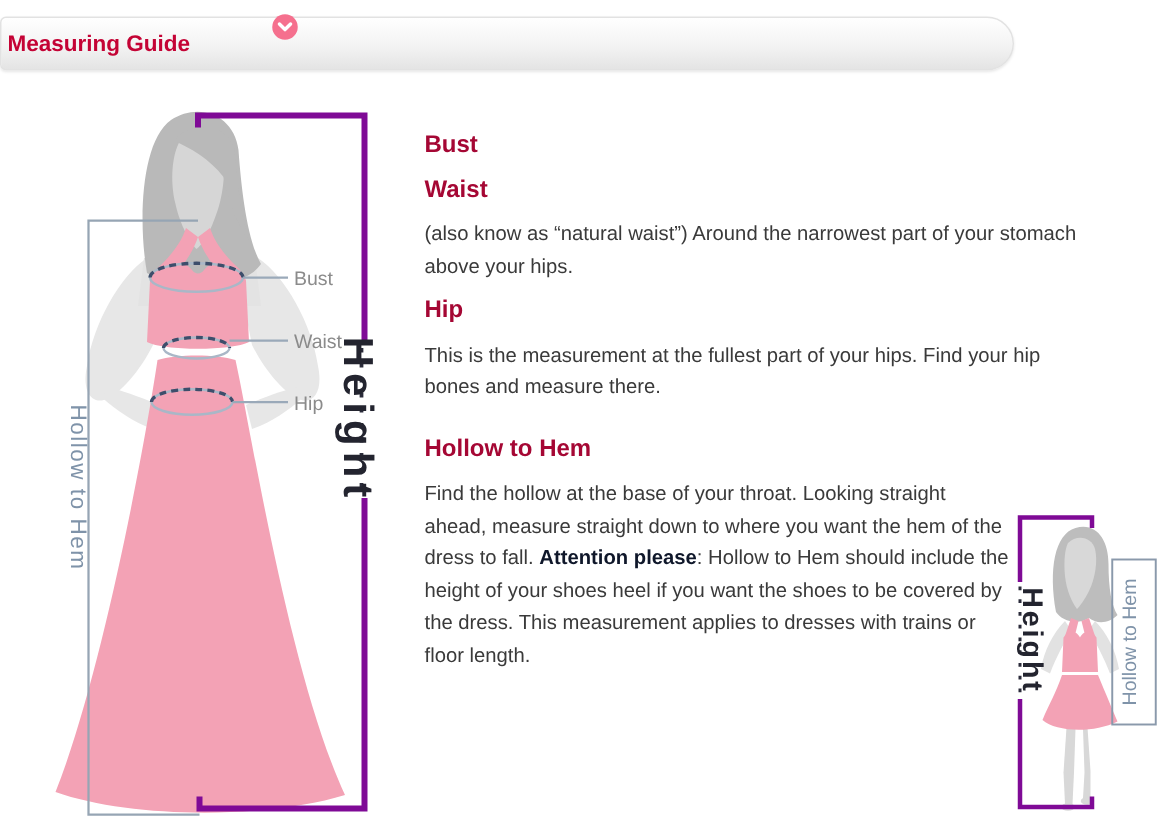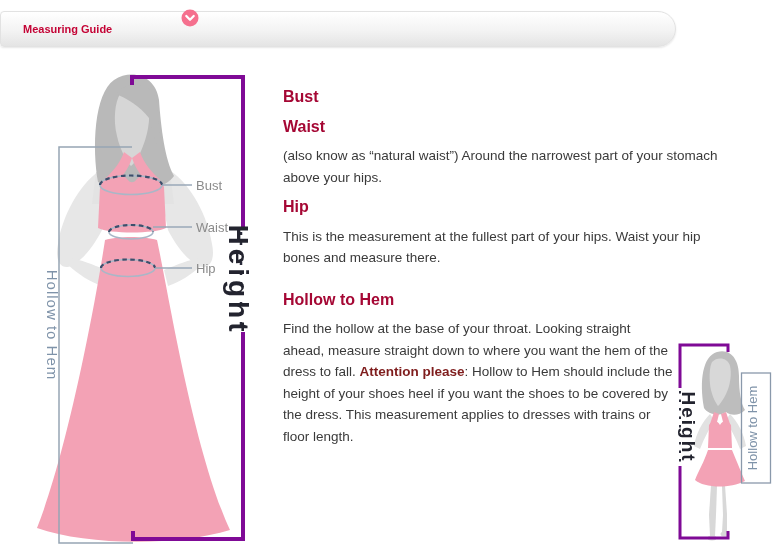--- a/index.html
+++ b/index.html
@@ -10,38 +10,38 @@
   
   .header {
     position:absolute; left:0; top:11px; width:676px; height:36px;
     box-sizing:border-box; border:1px solid #e2e2e2;
     border-radius:4px 18px 18px 4px;
     background:linear-gradient(180deg,#ffffff 0%,#f3f3f3 55%,#e4e4e4 100%);
     box-shadow:0 1px 2px rgba(0,0,0,0.10);
     display:flex; align-items:center;
   }
   .header-title {
-    margin-left:22px; font-size:11px; font-weight:bold; color:#c40335;
+    margin-left:4px; font-size:15px; font-weight:bold; color:#c40335;
   }
   .chevron-wrap {
     position:absolute; left:181px; top:9px; width:18px; height:18px; cursor:pointer;
   }
   
   .col {
     position:absolute; left:283px; top:86px; width:442px;
     color:#3a3a3a; font-size:13.5px; line-height:21.5px;
   }
   .sec-heading {
     margin:0 0 8px 0; font-size:16px; font-weight:bold; color:#a50734;
   }
   .sec-body { margin:0 0 7px 0; }
   .gap-s { margin-top:8px; }
   .gap-m { margin-top:20px; }
   .narrow { width:392px; }
-  .attention { font-weight:bold; color:#7f1d1d; }
+  .attention { font-weight:bold; color:#0f172a; }
   
   .main-fig { position:absolute; left:28px; top:60px; width:334px; height:493px; }
   .small-fig { position:absolute; left:652px; top:330px; width:126px; height:223px; }
   svg text { font-family:"Liberation Sans", sans-serif; }
   .measure-label { font-size:13px; fill:#8b8b8b; }
   .vert-label { font-size:15px; fill:#7f93a9; letter-spacing:1px; }
   .height-label { font-size:28px; font-weight:bold; fill:#23242f; letter-spacing:4px; }
   .height-label-sm { font-size:19px; font-weight:bold; fill:#23242f; letter-spacing:2px; }
   .vert-label-sm { font-size:13px; fill:#7f93a9; }
 </style>
@@ -113,21 +113,21 @@
 <div class="col">
   <div>
     <h3 class="sec-heading">Bust</h3>
   </div>
   <div>
     <h3 class="sec-heading">Waist</h3>
     <p class="sec-body">(also know as “natural waist”) Around the narrowest part of your stomach above your hips.</p>
   </div>
   <div class="gap-s">
     <h3 class="sec-heading">Hip</h3>
-    <p class="sec-body">This is the measurement at the fullest part of your hips. Waist your hip bones and measure there.</p>
+    <p class="sec-body">This is the measurement at the fullest part of your hips. Find your hip bones and measure there.</p>
   </div>
   <div class="gap-m">
     <h3 class="sec-heading">Hollow to Hem</h3>
     <p class="sec-body narrow"><span>Find the hollow at the base of your throat. Looking straight ahead, measure straight down to where you want the hem of the dress to fall. </span><span class="attention">Attention please</span><span>: Hollow to Hem should include the height of your shoes heel if you want the shoes to be covered by the dress. This measurement applies to dresses with trains or floor length.</span></p>
   </div>
 </div>
 
 <svg class="small-fig" viewBox="0 0 126 223">
 
   <g>

